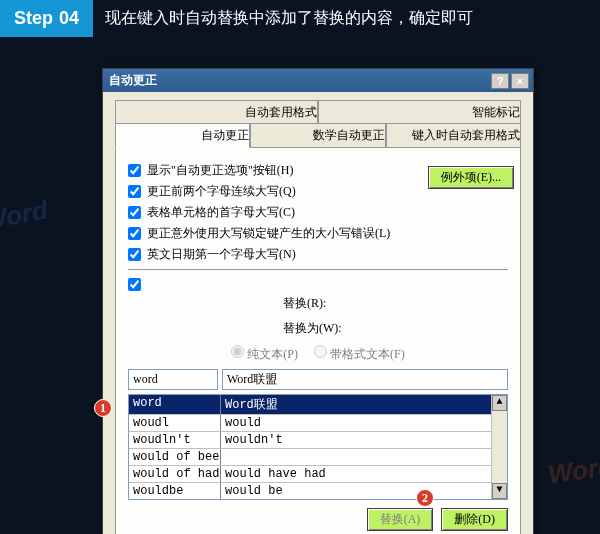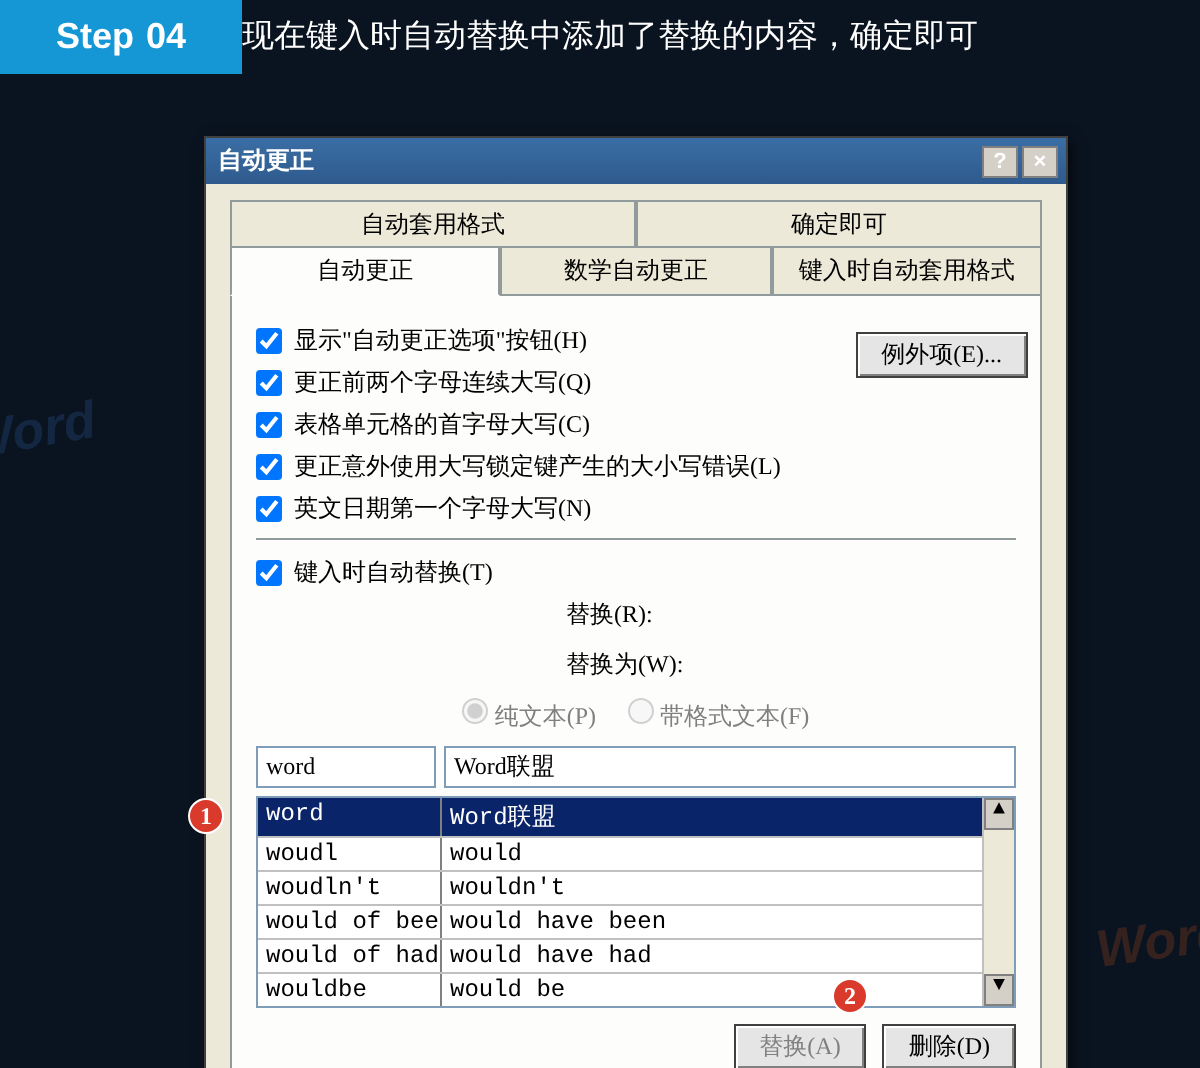--- a/index.html
+++ b/index.html
@@ -1,36 +1,36 @@
 <!DOCTYPE html>
 <html><head>
 <meta charset="utf-8">
 <style>
 * { box-sizing: border-box; margin: 0; padding: 0; }
 body { font-family: "SimSun", "宋体", serif; font-size: 12px; background: #0a1420; width: 600px; height: 534px; position: relative; overflow: hidden; }
 .step-banner { display: flex; align-items: center; background: #0a1420; }
-.step-badge { background: #1597d6; color: #fff; font-family: Arial, sans-serif; font-weight: bold; font-size: 18px; padding: 8px 28px; display: flex; align-items: center; gap: 6px; }
-.step-desc { color: #fff; font-size: 16px; font-family: "Microsoft YaHei", sans-serif; }
+.step-badge { background: #1597d6; color: #fff; font-family: Arial, sans-serif; font-weight: bold; font-size: 18px; padding: 8px 14px; display: flex; align-items: center; gap: 6px; }
+.step-desc { color: #fff; font-size: 16px; margin-left: 12px; font-family: "Microsoft YaHei", sans-serif; }
 .water-left, .water-right { position: absolute; font-family: Arial; font-weight: bold; font-size: 26px; font-style: italic; pointer-events: none; opacity: 0.25; }
 .water-left { left: -18px; top: 200px; color: #345fa6; transform: rotate(-10deg); }
 .water-right { right: -14px; bottom: 48px; color: #b74c1e; transform: rotate(-8deg); }
 .dialog { position: absolute; left: 102px; top: 68px; width: 432px; background: #ece9d8; border: 1px solid #404040; box-shadow: 2px 2px 6px rgba(0,0,0,0.6); }
 .titlebar { background: linear-gradient(#3a6ea5,#2f5a8e); color: #fff; display: flex; align-items: center; justify-content: space-between; padding: 3px 4px 3px 6px; font-size: 12px; font-weight: bold; }
 .titlebar-btns { display: flex; gap: 2px; }
 .tbtn { width: 18px; height: 16px; background: #d4d0c8; border: 1px solid #808080; font-size: 11px; text-align: center; line-height: 14px; cursor: pointer; font-family: Arial; }
 .dlg-body { padding: 8px 12px 10px; }
 .tabs-row { display: flex; }
 .tabs-row.row2 { margin-top: -1px; }
-.tab { border: 1px solid #919b9c; padding: 3px 0; text-align: center; background: #ece9d8; position: relative; cursor: pointer; flex: 1; }
+.tab { border: 1px solid #919b9c; padding: 3px 0; text-align: right; background: #ece9d8; position: relative; cursor: pointer; flex: 1; }
 .tab.active { background: #fdfdfb; border-bottom: 1px solid #fdfdfb; z-index: 2; }
 .tab.row1 { border-bottom: none; }
 .tab-pane { border: 1px solid #919b9c; border-top: none; background: #fdfdfb; padding: 10px 12px 12px; position: relative; }
 .chk-row { display: flex; align-items: center; gap: 6px; margin: 4px 0; }
 .chk-row input[type=checkbox] { width: 13px; height: 13px; cursor: pointer; }
-.btn { background: #e5e5e5; border: 1px solid #404040; box-shadow: inset 1px 1px 0 #fff, inset -1px -1px 0 #808080; padding: 2px 12px; cursor: pointer; font-family: inherit; font-size: 12px; }
+.btn { background: #bef264; border: 1px solid #404040; box-shadow: inset 1px 1px 0 #fff, inset -1px -1px 0 #808080; padding: 2px 12px; cursor: pointer; font-family: inherit; font-size: 12px; }
 .btn.exc { position: absolute; right: 6px; top: 18px; }
 .divider { border-top: 1px solid #919b9c; margin: 6px 0 8px; }
 .field-row { display: flex; align-items: center; gap: 8px; margin: 4px 0 6px; flex-direction: column; }
 .field-row .lbl { width: 70px; }
 .radio-row { display: flex; gap: 16px; color: #808080; justify-content: space-between; }
 .input-pair { display: flex; gap: 4px; margin-bottom: 4px; }
 .input-pair input { font-family: inherit; font-size: 12px; padding: 2px 4px; border: 1px solid #7f9db9; background: #fff; }
 .input-pair input.left { width: 90px; }
 .input-pair input.right { flex: 1; }
 .table-wrap { border: 1px solid #7f9db9; background: #fff; position: relative; font-family: "Courier New", monospace; font-size: 12px; }
@@ -69,21 +69,21 @@
   <div class="titlebar">
     <span>自动更正</span>
     <div class="titlebar-btns">
       <div class="tbtn">?</div>
       <div class="tbtn">×</div>
     </div>
   </div>
   <div class="dlg-body">
     <div class="tabs-row">
       <div class="tab row1">自动套用格式</div>
-      <div class="tab row1">确定即可</div>
+      <div class="tab row1">智能标记</div>
     </div>
     <div class="tabs-row row2">
       <div class="tab active">自动更正</div>
       <div class="tab">数学自动更正</div>
       <div class="tab">键入时自动套用格式</div>
     </div>
     <div class="tab-pane">
       <button class="btn exc"><span>例外项(E)...</span></button>
       <div class="chk-row">
           <input type="checkbox" checked="" style="">
@@ -103,21 +103,20 @@
         </div>
       <div class="chk-row">
           <input type="checkbox" checked="" style="">
           <span>英文日期第一个字母大写(N)</span>
         </div>
 
       <div class="divider"></div>
 
       <div class="chk-row">
           <input type="checkbox" checked="" style="">
-          <span>键入时自动替换(T)</span>
         </div>
 
       <div class="field-row">
         <span class="lbl">替换(R):</span>
         <span class="lbl">替换为(W):</span>
         <div class="radio-row">
           <label><input type="radio" checked="" disabled="" style=""> <span>纯文本(P)</span></label>
           <label><input type="radio" disabled="" style=""> <span>带格式文本(F)</span></label>
         </div>
       </div>
@@ -135,21 +134,20 @@
         <div class="t-row">
             <div class="cell1">woudl</div>
             <div class="cell2">would</div>
           </div>
         <div class="t-row">
             <div class="cell1">woudln't</div>
             <div class="cell2">wouldn't</div>
           </div>
         <div class="t-row">
             <div class="cell1">would of been</div>
-            <div class="cell2">would have been</div>
           </div>
         <div class="t-row">
             <div class="cell1">would of had</div>
             <div class="cell2">would have had</div>
           </div>
         <div class="t-row">
             <div class="cell1">wouldbe</div>
             <div class="cell2">would be</div>
           </div>
         <div class="scroll">

